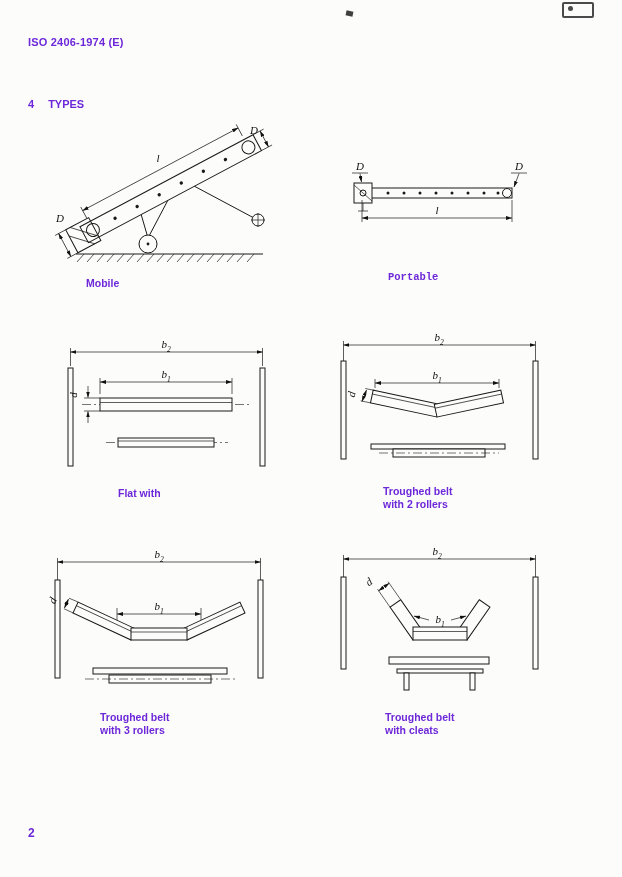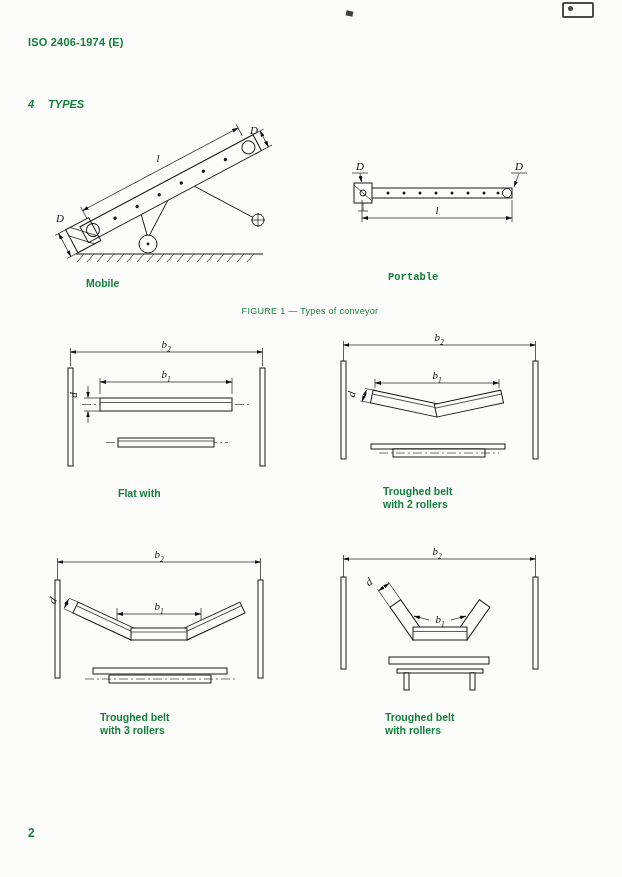--- a/index.html
+++ b/index.html
@@ -1,24 +1,24 @@
 <!DOCTYPE html>
 <html><head>
 <meta charset="utf-8">
 <style>
   html,body{margin:0;padding:0;background:#9a9a9a;}
   .page{
     position:relative;width:622px;height:877px;margin:0 auto;
-    background:#fcfcfa;color:#15803d;
+    background:#fcfcfa;color:#6d28d9;
     font-family:"Liberation Sans",sans-serif;
     overflow:hidden;
   }
   .abs{position:absolute;}
   .hdr{font-size:11px;font-weight:600;letter-spacing:.2px;}
-  .sec{font-size:11px;font-weight:bold;font-style:italic;}
+  .sec{font-size:11px;font-weight:bold;}
   .sec .num{margin-right:14px;}
   .dlabel{font-size:10.5px;font-weight:bold;line-height:1.2;}
   .dlabel span{display:block;}
   .caption{font-size:9px;text-align:center;letter-spacing:.3px;}
   .note{font-size:9.5px;text-align:center;}
   .pagenum{font-size:12px;font-weight:bold;}
   svg{overflow:visible;display:block;}
   .st{stroke:#1a1a1a;stroke-width:1;fill:none;}
   .stw{stroke:#1a1a1a;stroke-width:1;fill:#fcfcfa;}
   .thin{stroke:#1a1a1a;stroke-width:.7;fill:none;}
@@ -139,21 +139,20 @@
       <line class="thin" x1="32" y1="42" x2="32" y2="64"></line>
       <line class="thin" x1="182" y1="42" x2="182" y2="64"></line>
       <line class="thin" x1="32" y1="60" x2="182" y2="60" marker-start="url(#arr)" marker-end="url(#arr)"></line>
     </g>
     <text class="dim" x="30" y="12" text-anchor="middle">D</text>
     <text class="dim" x="189" y="12" text-anchor="middle">D</text>
     <text class="dim" x="107" y="56" text-anchor="middle">l</text>
   </svg>
   <div class="abs dlabel" style="left:388px;top:271px;width:86px;font-family:Liberation Mono, monospace;">Portable</div>
 
-  <div class="abs caption" style="left:160px;top:306px;width:300px;">FIGURE 1 — Types of conveyor</div>
 
   <svg class="abs" style="left:60px;top:338px;" width="215" height="148" viewBox="0 0 215 148">
     <g>
       <line class="thin" x1="10.5" y1="28" x2="10.5" y2="10"></line>
       <line class="thin" x1="202.5" y1="28" x2="202.5" y2="10"></line>
       <line class="thin" x1="10.5" y1="14" x2="202.5" y2="14" marker-start="url(#arr)" marker-end="url(#arr)"></line>
     </g>
     <text class="dim" x="106" y="10" text-anchor="middle"><tspan>b</tspan><tspan class="sub" dy="3.5">2</tspan></text>
     <rect class="stw" x="8" y="30" width="5" height="98"></rect>
     <rect class="stw" x="200" y="30" width="5" height="98"></rect>
@@ -302,19 +301,19 @@
     <text class="dim" transform="translate(38,40) rotate(-35)" text-anchor="middle">d</text>
     <g>
       <rect class="stw" x="56" y="112" width="100" height="7"></rect>
       <rect class="stw" x="64" y="124" width="86" height="4"></rect>
       <rect class="stw" x="71" y="128" width="5" height="17"></rect>
       <rect class="stw" x="137" y="128" width="5" height="17"></rect>
     </g>
   </svg>
   <div class="abs dlabel" style="left:385px;top:711px;width:112px;">
     <span>Troughed belt</span>
-    <span>with rollers</span>
+    <span>with cleats</span>
   </div>
 
 
   <div class="abs pagenum" style="left:28px;top:826px;">2</div>
 
 </div>
 
 </body></html>

